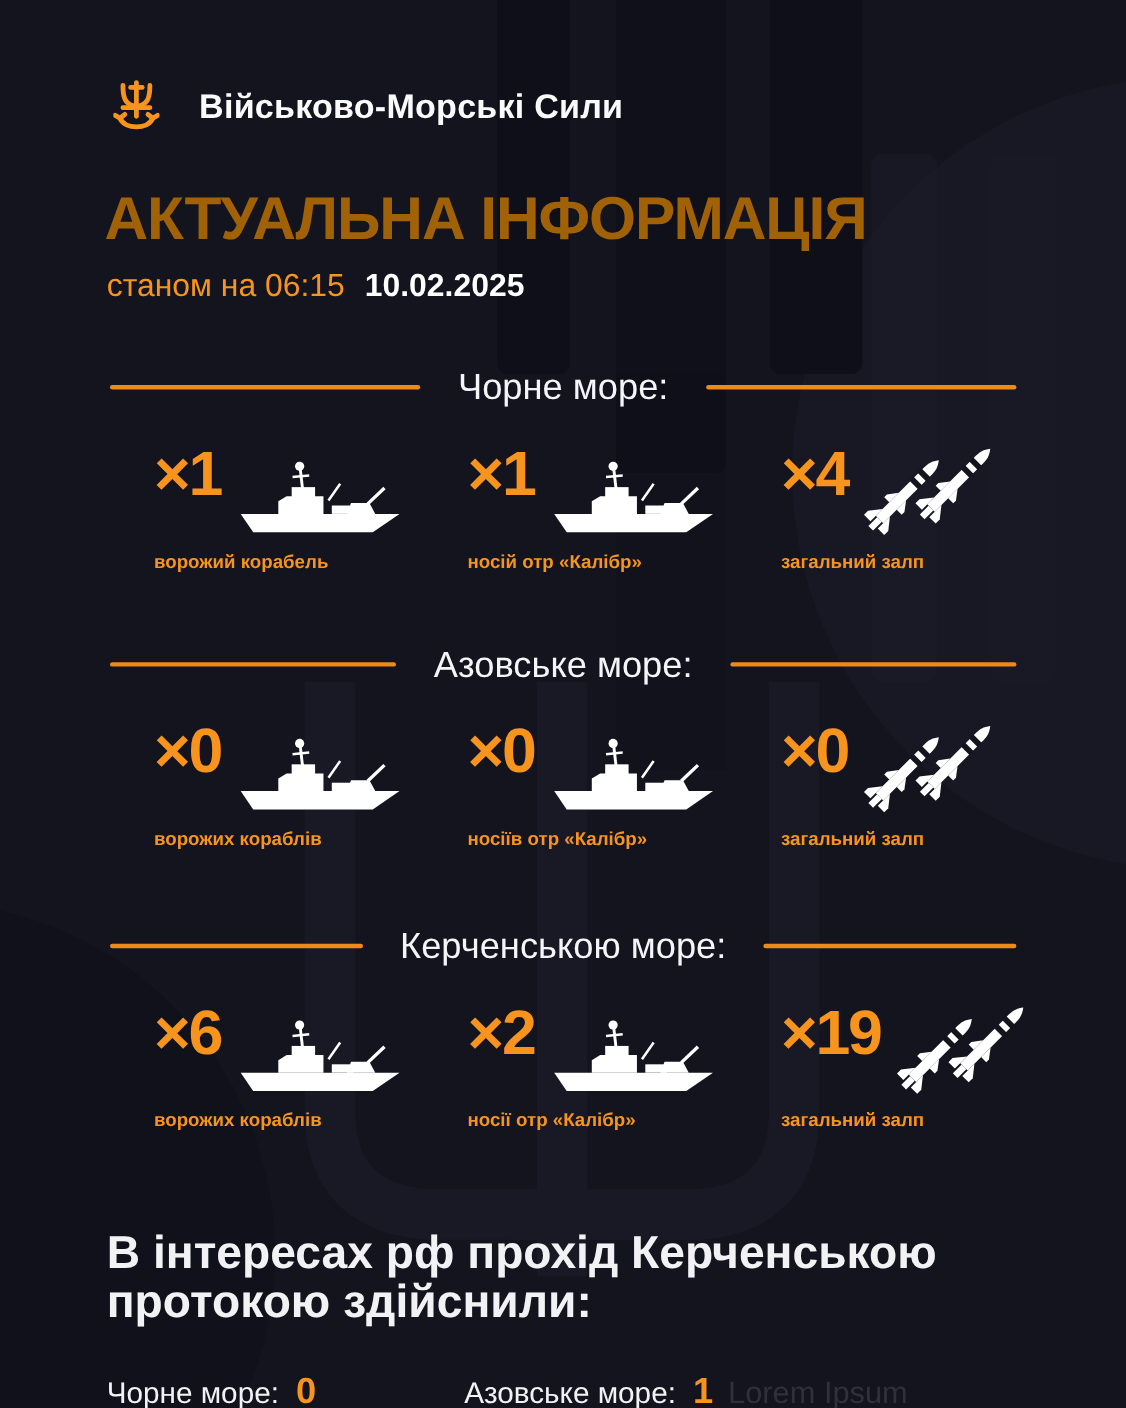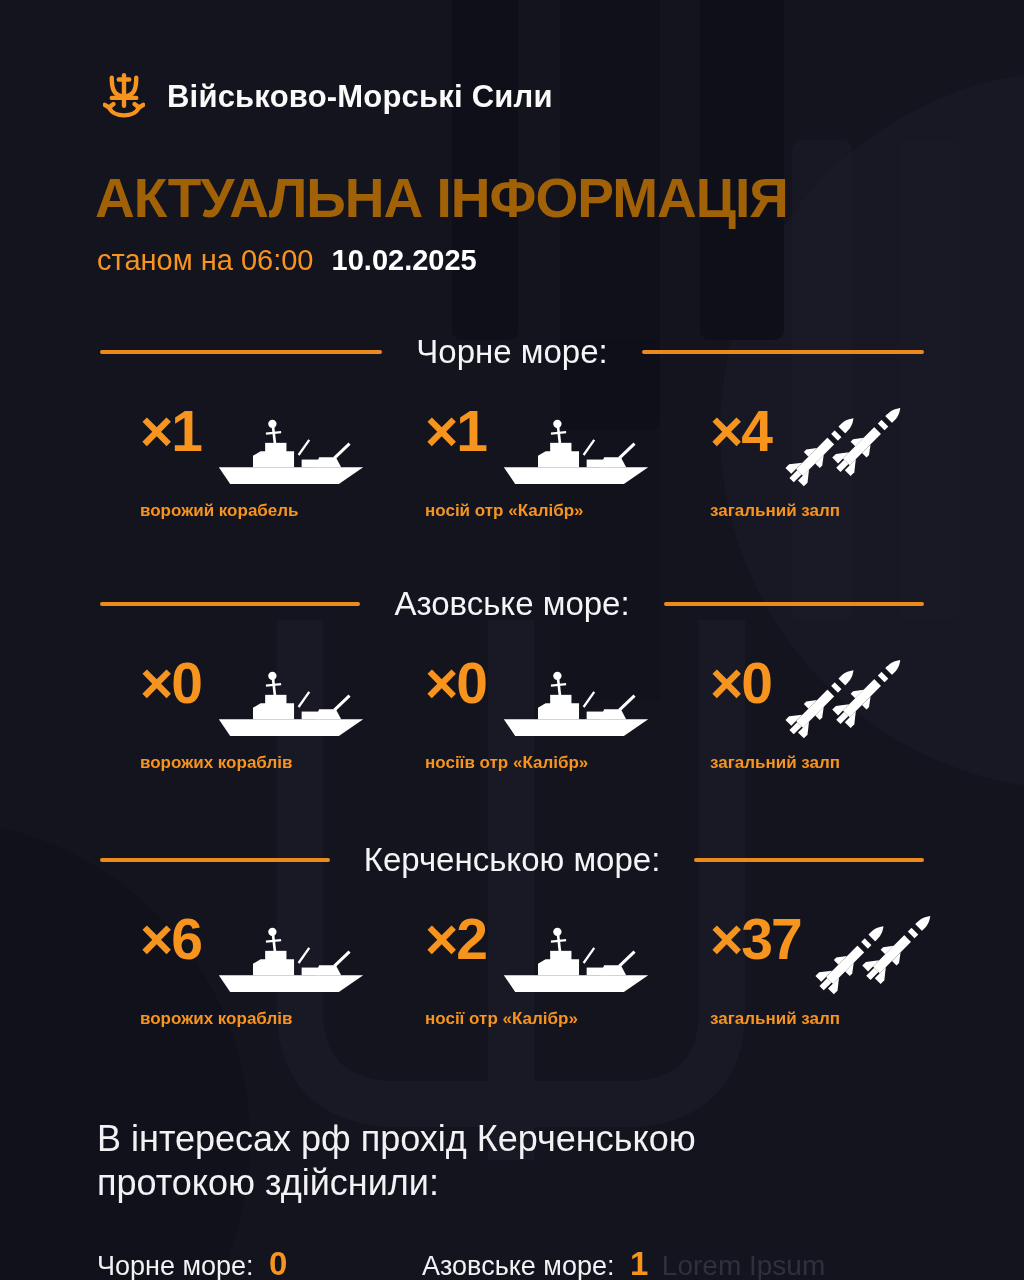--- a/index.html
+++ b/index.html
@@ -8,21 +8,21 @@
     width:1024px;height:1280px;
     background:#14141f;
     overflow:hidden;
     font-family:"Liberation Sans","DejaVu Sans",sans-serif;
     color:#fafafa;
   }
   .watermark{position:absolute;inset:0;pointer-events:none;}
   .content{position:relative;z-index:2;}
 
   
-  .brand-row{display:flex;align-items:center;gap:22px;padding:70px 0 0 103px;}
+  .brand-row{display:flex;align-items:center;gap:36px;padding:70px 0 0 103px;}
   .brand-name{font-size:31px;font-weight:700;color:#fafafa;letter-spacing:0.2px;}
 
   
   .main-title{
     padding:42px 0 0 95px;
     font-size:55px;font-weight:700;color:#a16207;
     letter-spacing:-1px;
   }
   .subtitle{padding:14px 0 0 97px;font-size:29px;}
   .subtitle .as-of{color:#f7941e;font-weight:400;}
@@ -51,21 +51,21 @@
   }
   .icon-ship{width:168px;height:76px;margin:16px 0 0 6px;flex:0 0 auto;}
   .icon-missiles{width:148px;height:104px;margin:-8px 0 0 0;flex:0 0 auto;}
   .stat-label{
     margin-top:8px;font-size:17px;font-weight:700;color:#f7941e;white-space:nowrap;
   }
 
   
   .kerch-heading{
     padding:88px 0 0 97px;
-    font-size:36px;line-height:44px;font-weight:400;color:#f2f2f4;
+    font-size:42px;line-height:44px;font-weight:700;color:#f2f2f4;
     white-space:pre-line;
   }
   .kerch-cols{display:flex;padding:0 0 0 97px;margin-top:40px;}
   .kerch-col-left{width:325px;flex:0 0 auto;}
   .kerch-col-right{flex:1;}
   .kv-line{font-size:27px;color:#f2f2f4;font-weight:400;white-space:nowrap;}
   .kv-num{font-size:33px;font-weight:700;color:#f7941e;margin-left:8px;}
   .lorem{font-size:28px;color:#30303c;font-weight:400;margin-left:6px;}
 </style>
 </head>
@@ -130,21 +130,21 @@
           <path d="M7 42 L12 38"></path>
           <path d="M41 42 L46 39"></path>
           <path d="M41 42 L36 38"></path>
         </g>
       </svg>
       <div class="brand-name">Військово-Морські Сили</div>
     </div>
 
     <div class="main-title">АКТУАЛЬНА ІНФОРМАЦІЯ</div>
     <div class="subtitle">
-      <span class="as-of">станом на 06:00</span>
+      <span class="as-of">станом на 06:15</span>
       <span class="date">10.02.2025</span>
     </div>
 
     <div class="section-header sh-1">
       <div class="rule"></div>
       <div class="sec-title">Чорне море:</div>
       <div class="rule"></div>
     </div>
     <div class="stats-row">
       <div class="stat">
@@ -232,21 +232,21 @@
         <div class="stat-top">
           <span class="stat-count">×2</span>
           <svg class="icon-ship" viewBox="0 0 200 100">
               <use href="#ship-shape"></use>
             </svg>
         </div>
         <div class="stat-label">носії отр «Калібр»</div>
       </div>
       <div class="stat">
         <div class="stat-top">
-          <span class="stat-count">×37</span>
+          <span class="stat-count">×19</span>
           <svg class="icon-missiles" viewBox="0 0 170 120">
             <use href="#msl" transform="translate(58 66) rotate(45)"></use>
             <use href="#msl" transform="translate(112 54) rotate(45)"></use>
           </svg>
         </div>
         <div class="stat-label">загальний залп</div>
       </div>
     </div>
 
     <div class="kerch-heading">В інтересах рф прохід Керченською

